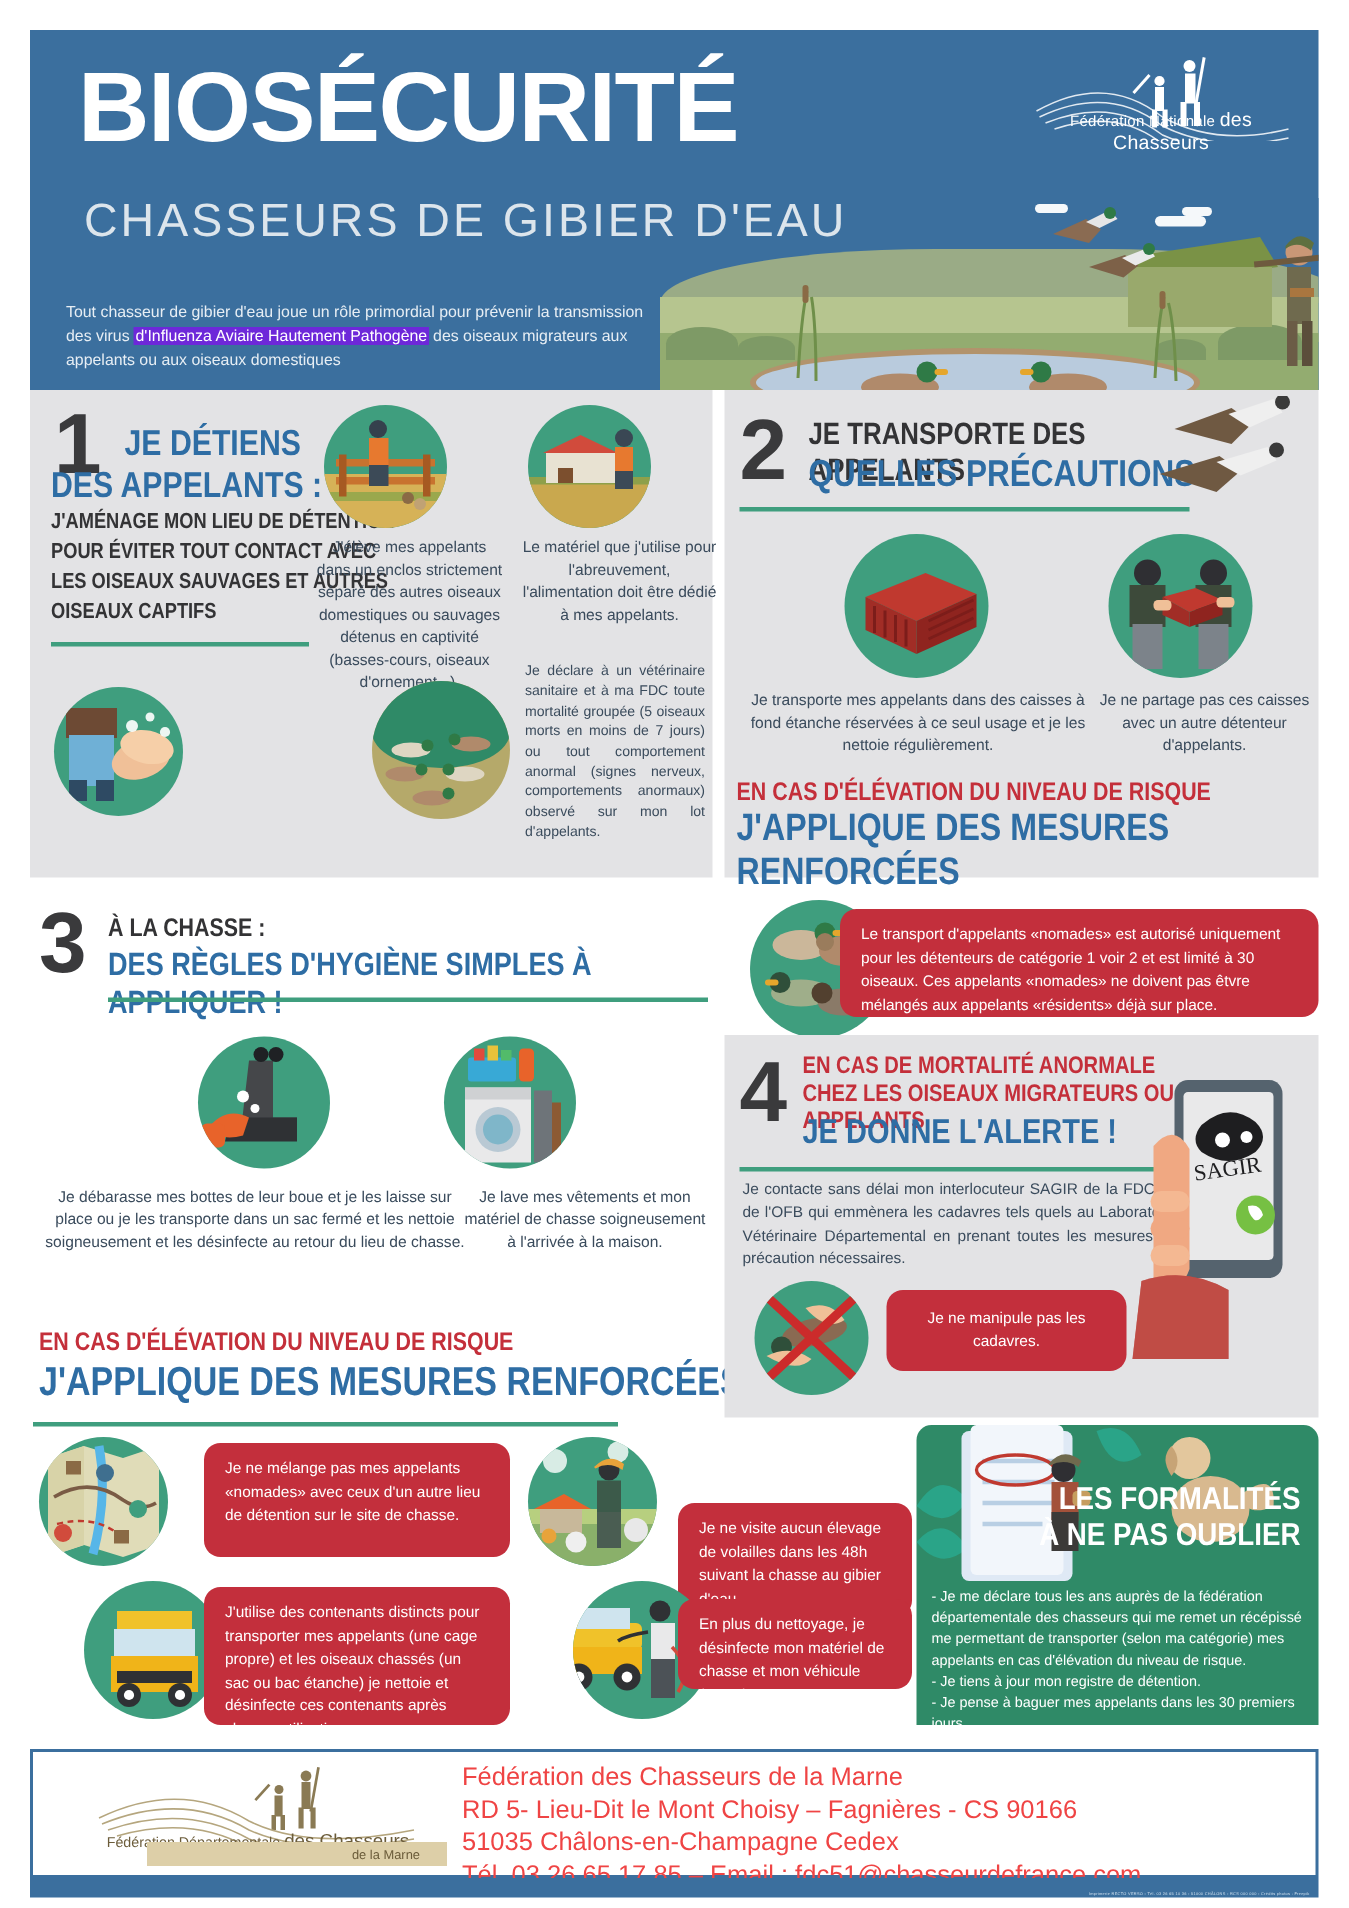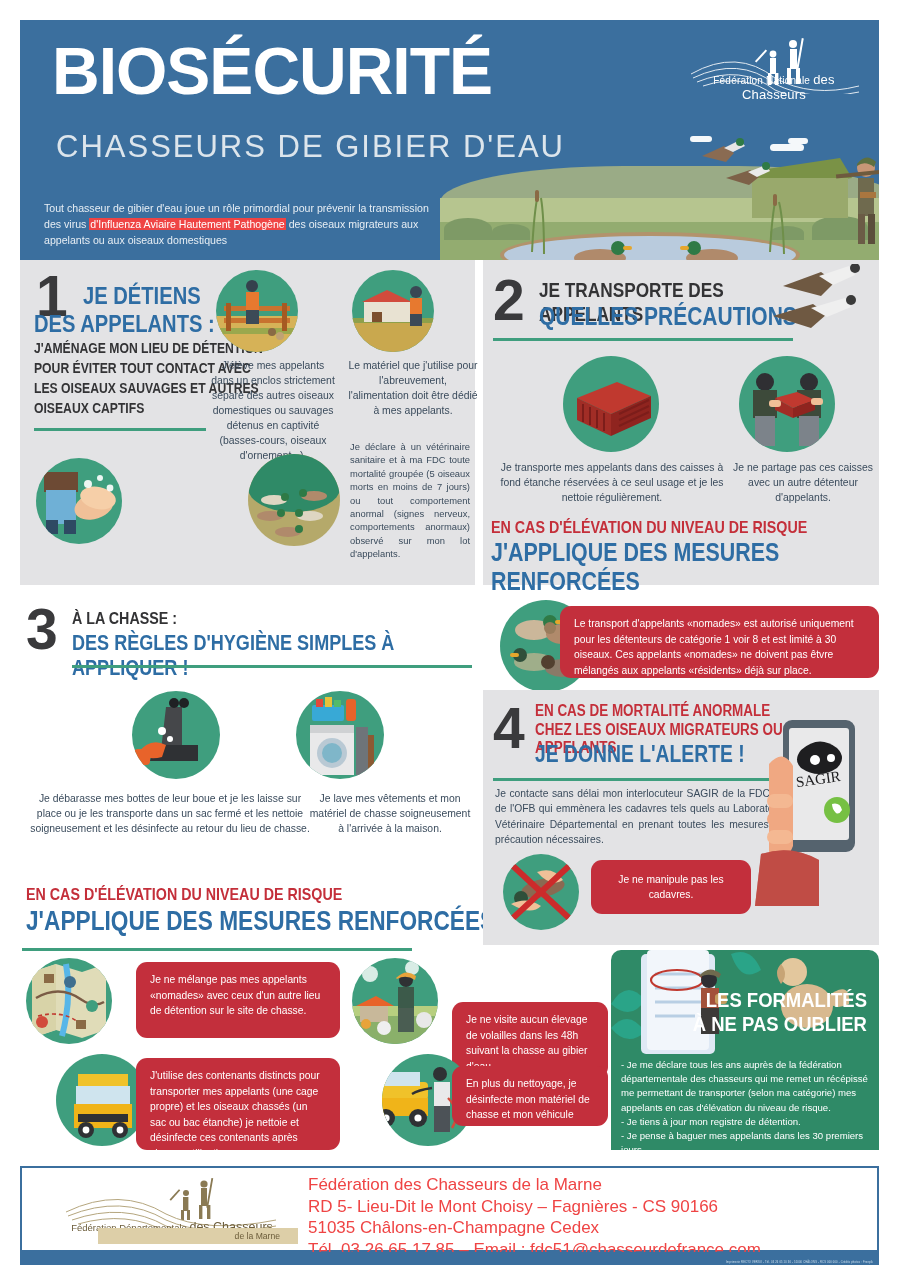--- a/index.html
+++ b/index.html
@@ -24,21 +24,21 @@
   }
   .hdr-sub {
     position:absolute; left:36px; top:110px;
     font-size:31px; line-height:34px; font-weight:normal; letter-spacing:2px;
     color:#e9eef2; opacity:.93;
   }
   .hdr-body {
     position:absolute; left:24px; top:180px; width:400px;
     font-size:10.6px; line-height:16px; color:#e7eef4;
   }
-  .hl { background:#ef4444; color:#ffffff; padding:0 1px; }
+  .hl { background:#6d28d9; color:#ffffff; padding:0 1px; }
   .fnc-logo { position:absolute; right:12px; top:14px; width:186px; height:70px; }
   .fnc-logo .fnc-text {
     position:absolute; left:0; bottom:2px; width:186px; text-align:center;
     color:#fff; font-size:10px; letter-spacing:.2px;
   }
   .fnc-text b { font-size:13px; font-weight:normal; }
 
   
   .scene { position:absolute; left:420px; top:112px; width:459px; height:148px; overflow:hidden;}
   .sky { position:absolute; inset:0; background:#3b6f9e; }
@@ -333,21 +333,21 @@
         <rect x="55" y="20" width="9" height="4" rx="2" fill="#e5a62c"></rect>
       <ellipse cx="62" cy="34" rx="16" ry="10" fill="#b08a6b"></ellipse>
       <circle cx="50" cy="28" r="6" fill="#9a7c5c"></circle>
       <ellipse cx="34" cy="62" rx="20" ry="9" fill="#9fae8a"></ellipse>
       <circle cx="20" cy="55" r="7" fill="#2f4f3a"></circle>
         <rect x="10" y="53" width="9" height="4" rx="2" fill="#e5a62c"></rect>
       <ellipse cx="62" cy="68" rx="17" ry="9" fill="#8a7a68"></ellipse>
       <circle cx="48" cy="62" r="7" fill="#52402f"></circle>
     </svg>
   </div>
-  <div class="redbox" style="left:560px;top:606px;width:319px;height:72px;">Le transport d'appelants «nomades» est autorisé uniquement pour les détenteurs de catégorie 1 voir 8 et est limité à 30 oiseaux. Ces appelants «nomades» ne doivent pas êtvre mélangés aux appelants «résidents» déjà sur place.</div>
+  <div class="redbox" style="left:560px;top:606px;width:319px;height:72px;">Le transport d'appelants «nomades» est autorisé uniquement pour les détenteurs de catégorie 1 voir 2 et est limité à 30 oiseaux. Ces appelants «nomades» ne doivent pas êtvre mélangés aux appelants «résidents» déjà sur place.</div>
 
   <div style="position:absolute;left:20px;top:595px;width:455px;height:280px;">
     <div class="num" style="left:6px;top:8px;">3</div>
     <div class="h-dark" style="left:52px;top:14px;font-size:17px;">À LA CHASSE :</div>
     <div class="h-blue" style="left:52px;top:36px;font-size:21.5px;">DES RÈGLES D'HYGIÈNE SIMPLES À APPLIQUER !</div>
     <div class="rulegreen" style="left:52px;top:70px;width:400px;"></div>
 
     <div class="circ" style="left:112px;top:96px;width:88px;height:88px;">
       <svg width="88" height="88">
         <path d="M34,16 h16 v38 h16 v14 h-38 z" fill="#45474a"></path>

